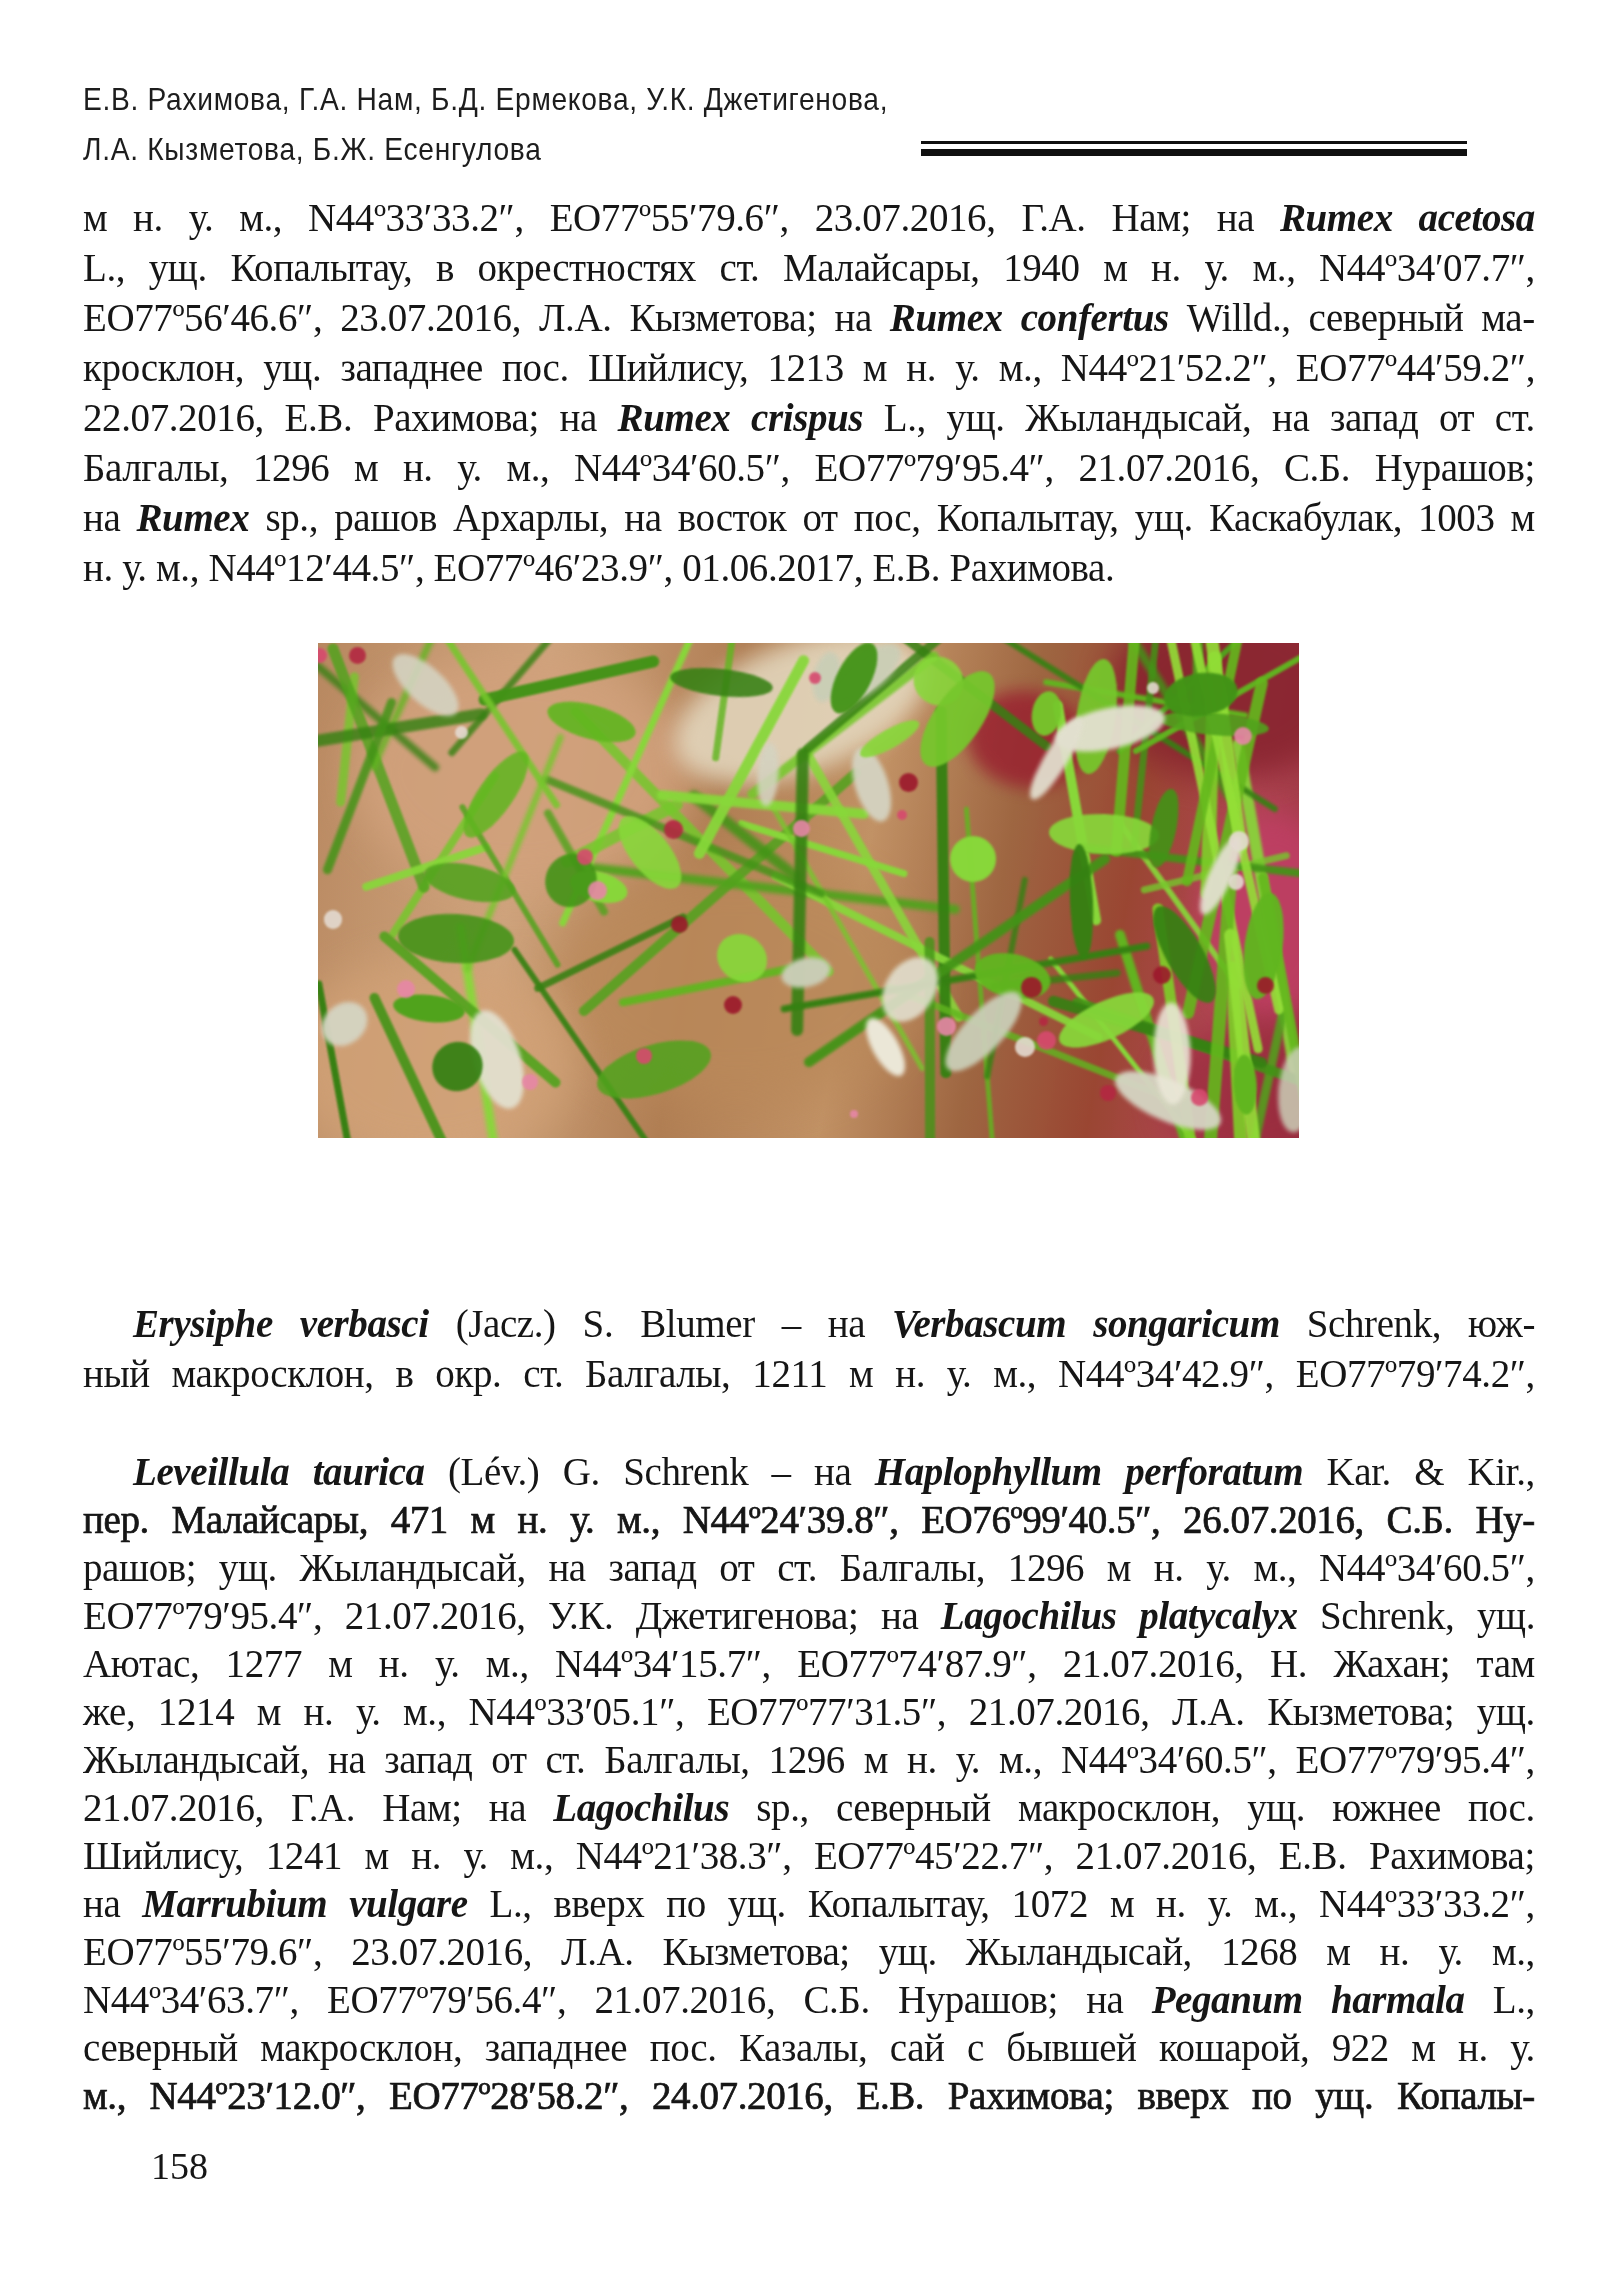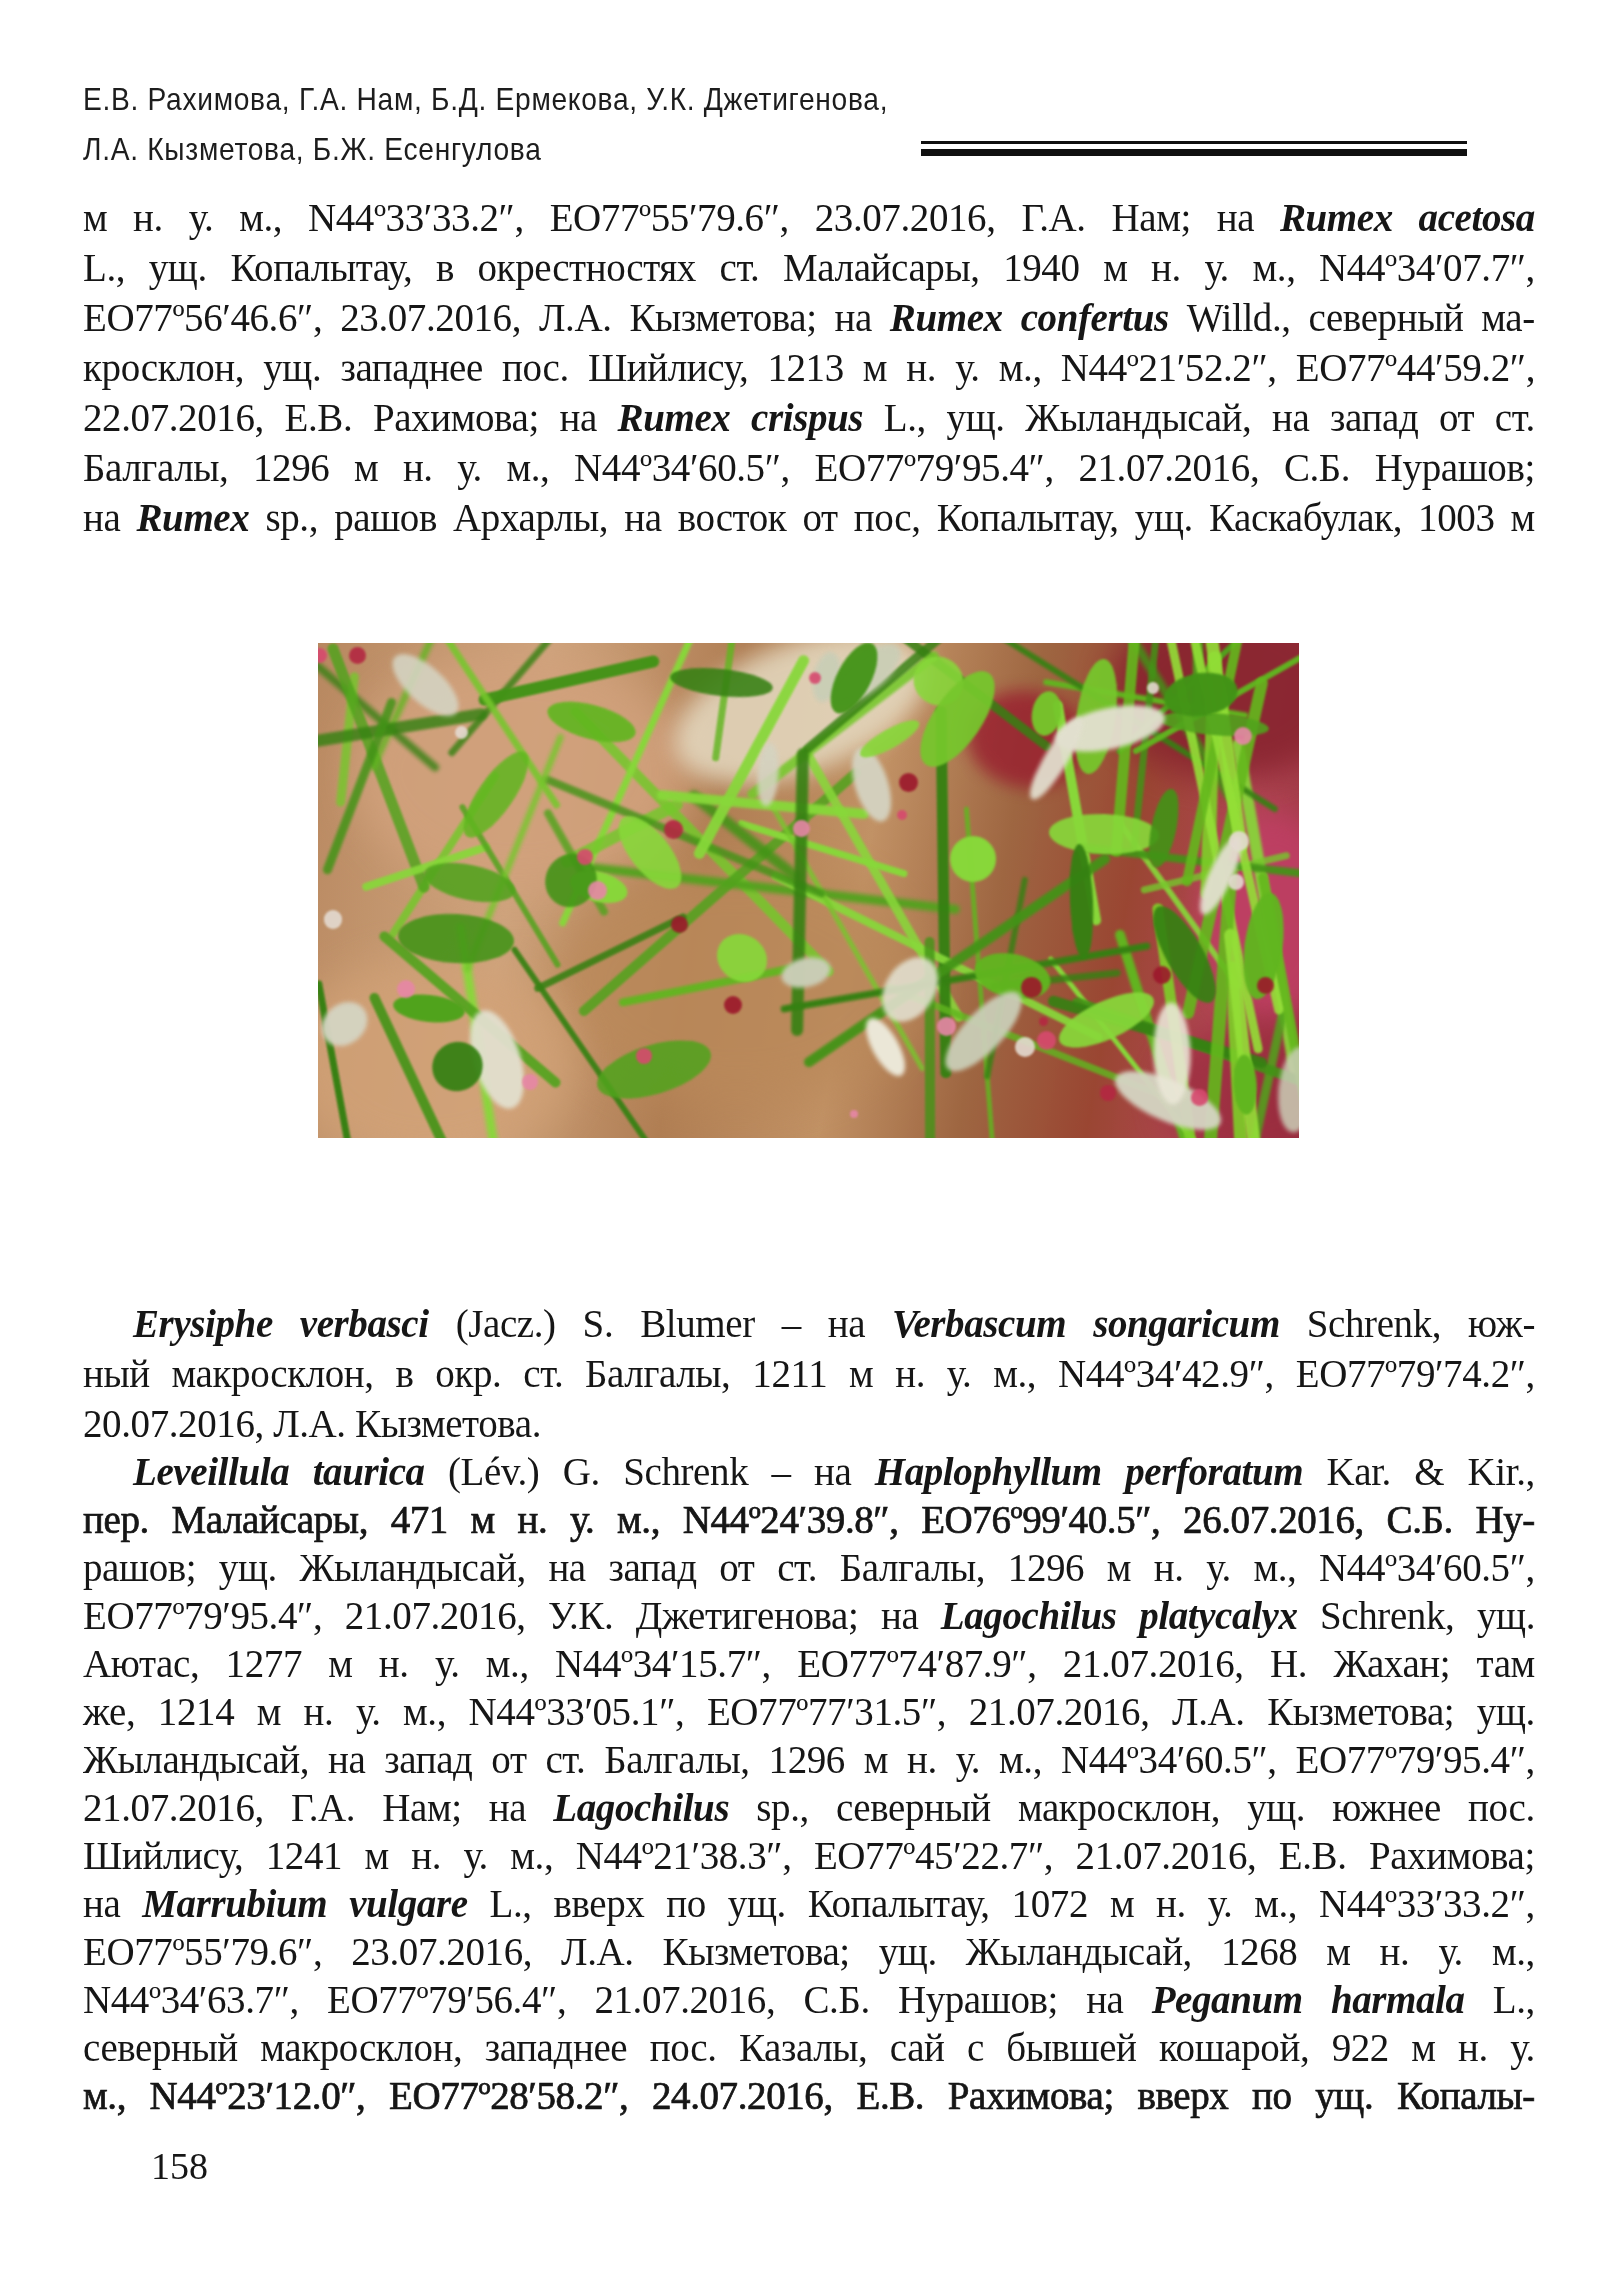--- a/index.html
+++ b/index.html
@@ -140,20 +140,21 @@
         <span class="w"><span class="">на</span></span>
         <span class="w"><span class="">восток</span></span>
         <span class="w"><span class="">от</span></span>
         <span class="w"><span class="">пос,</span></span>
         <span class="w"><span class="">Копалытау,</span></span>
         <span class="w"><span class="">ущ.</span></span>
         <span class="w"><span class="">Каскабулак,</span></span>
         <span class="w"><span class="">1003</span></span>
         <span class="w"><span class="">м</span></span>
       </div>
+      <div class="line nojust"><span class="">н. у. м., N44º12′44.5″, ЕО77º46′23.9″, 01.06.2017, Е.В. Рахимова.</span></div>
     </div>
 
   <div class="photo" id="photo">
       <div style="position: absolute; left: 32px; top: 8px; width: 338px; height: 242px; background: rgb(201, 161, 131); border-radius: 50%; filter: blur(21px); transform: rotate(0deg); opacity: 0.9;"></div>
       <div style="position: absolute; left: 234px; top: 218px; width: 371px; height: 242px; background: rgb(178, 138, 99); border-radius: 50%; filter: blur(22.6px); transform: rotate(0deg); opacity: 0.8;"></div>
       <div style="position: absolute; left: -32px; top: 314px; width: 290px; height: 209px; background: rgb(202, 162, 127); border-radius: 50%; filter: blur(21px); transform: rotate(0deg); opacity: 0.8;"></div>
       <div style="position: absolute; left: 790px; top: -40px; width: 242px; height: 177px; background: rgb(124, 42, 51); border-radius: 50%; filter: blur(16px); transform: rotate(0deg); opacity: 0.9;"></div>
       <div style="position: absolute; left: 882px; top: 169px; width: 145px; height: 209px; background: rgb(176, 69, 101); border-radius: 50%; filter: blur(14.5px); transform: rotate(0deg); opacity: 0.85;"></div>
       <div style="position: absolute; left: 846px; top: 379px; width: 177px; height: 145px; background: rgb(140, 48, 64); border-radius: 50%; filter: blur(16px); transform: rotate(0deg); opacity: 0.7;"></div>
       <div style="position: absolute; left: 350px; top: 0px; width: 266px; height: 129px; background: rgb(228, 221, 202); border-radius: 50%; filter: blur(11.3px); transform: rotate(-20deg); opacity: 0.8;"></div>
@@ -334,21 +335,20 @@
         <span class="w"><span class="">ст.</span></span>
         <span class="w"><span class="">Балгалы,</span></span>
         <span class="w"><span class="">1211</span></span>
         <span class="w"><span class="">м</span></span>
         <span class="w"><span class="">н.</span></span>
         <span class="w"><span class="">у.</span></span>
         <span class="w"><span class="">м.,</span></span>
         <span class="w"><span class="">N44º34′42.9″,</span></span>
         <span class="w"><span class="">ЕО77º79′74.2″,</span></span>
       </div>
-      <div class="line nojust"><span class="">20.07.2016, Л.А. Кызметова.</span></div>
     </div>
   <div class="para" id="para3">
       <div class="line ind">
         <span class="w"><span class="i ">Leveillula</span></span>
         <span class="w"><span class="i ">taurica</span></span>
         <span class="w"><span class="">(Lév.)</span></span>
         <span class="w"><span class="">G.</span></span>
         <span class="w"><span class="">Schrenk</span></span>
         <span class="w"><span class="">–</span></span>
         <span class="w"><span class="">на</span></span>

